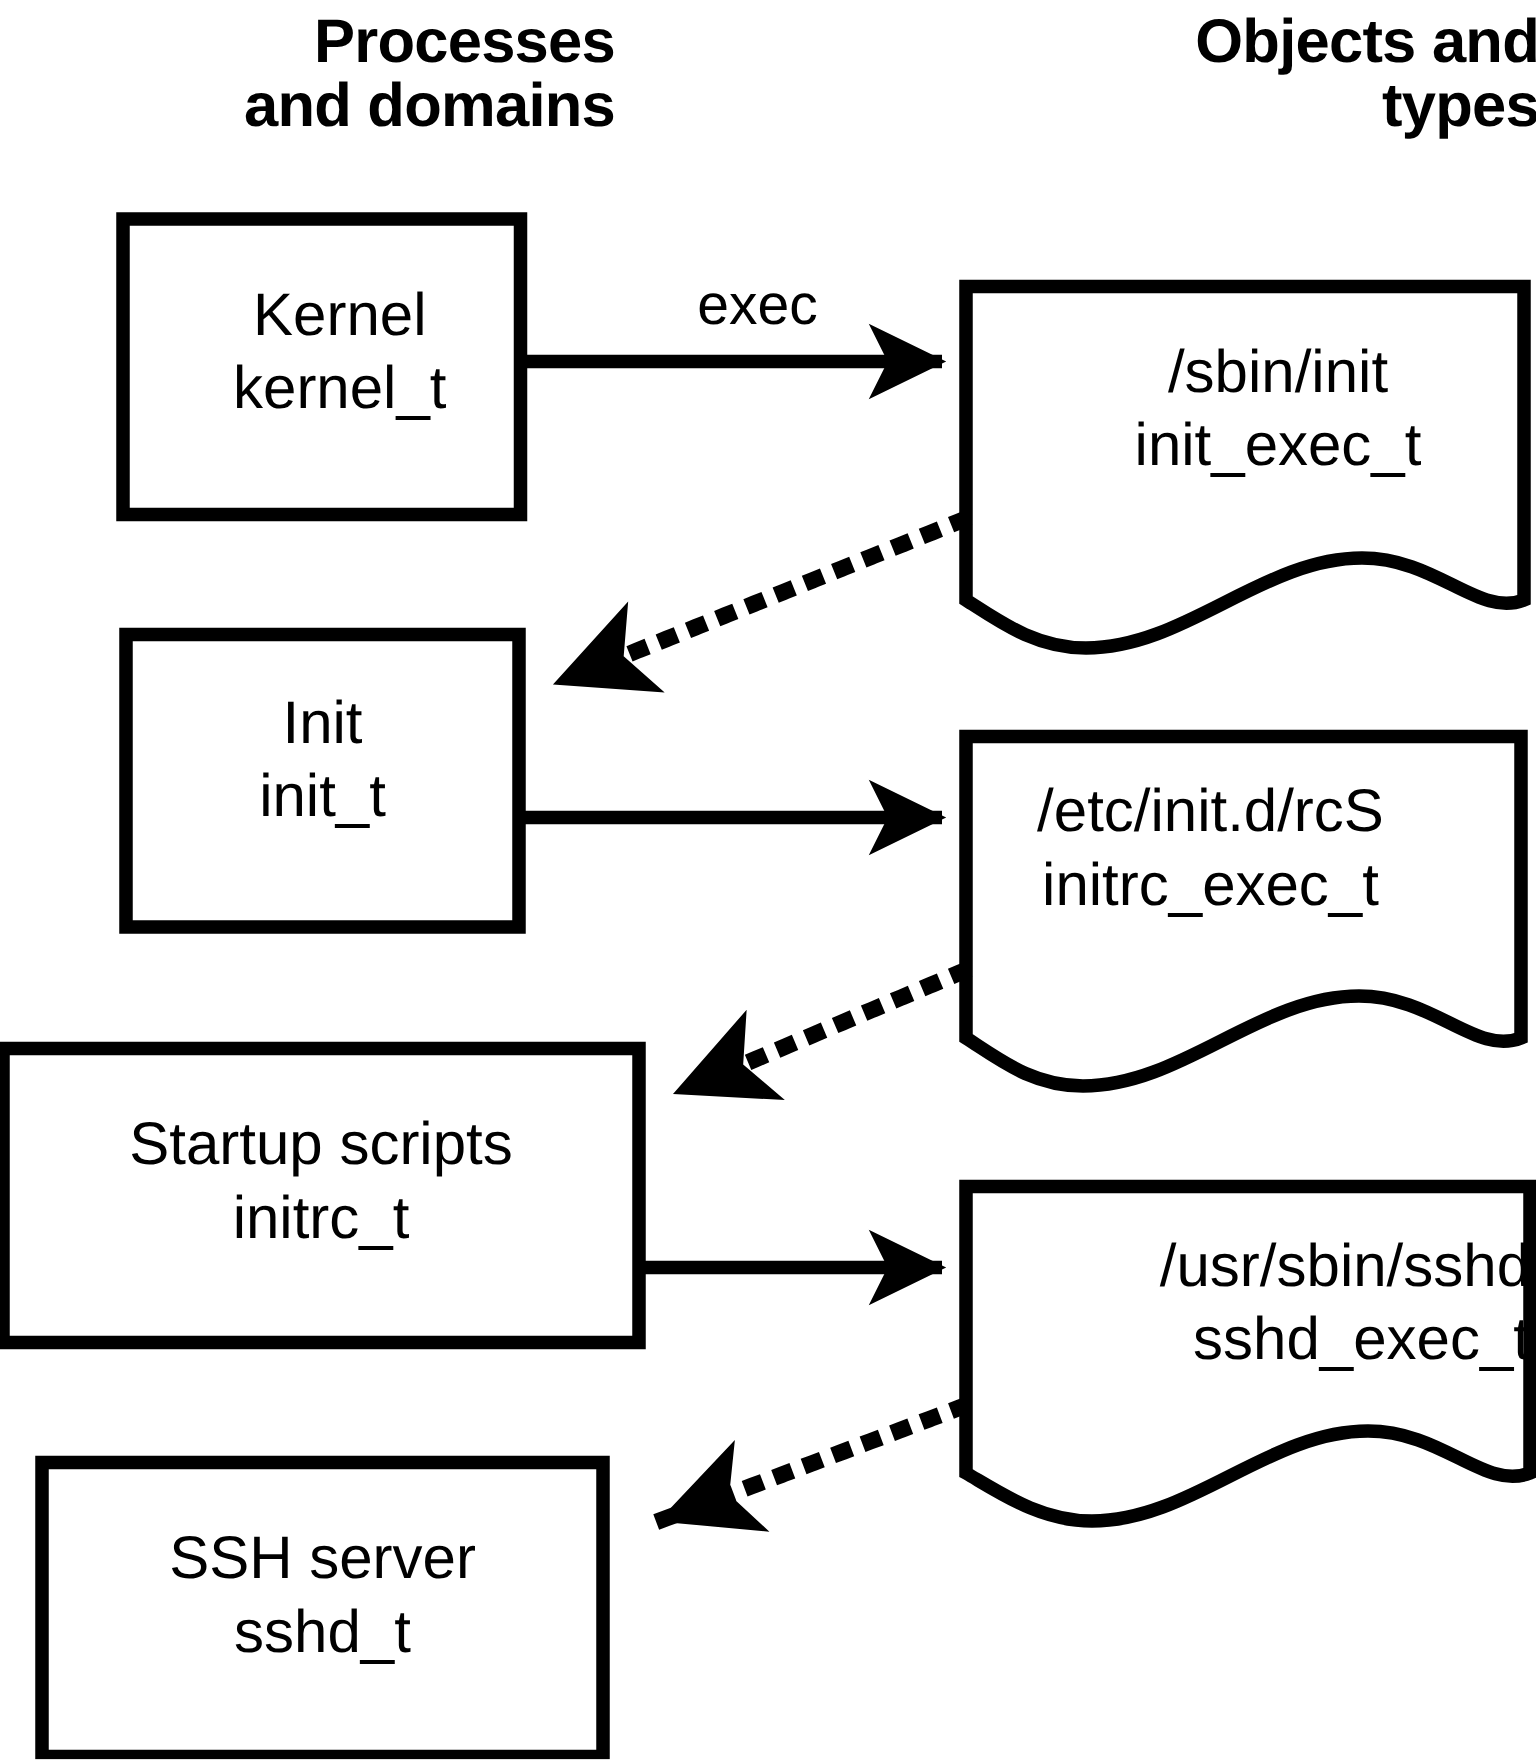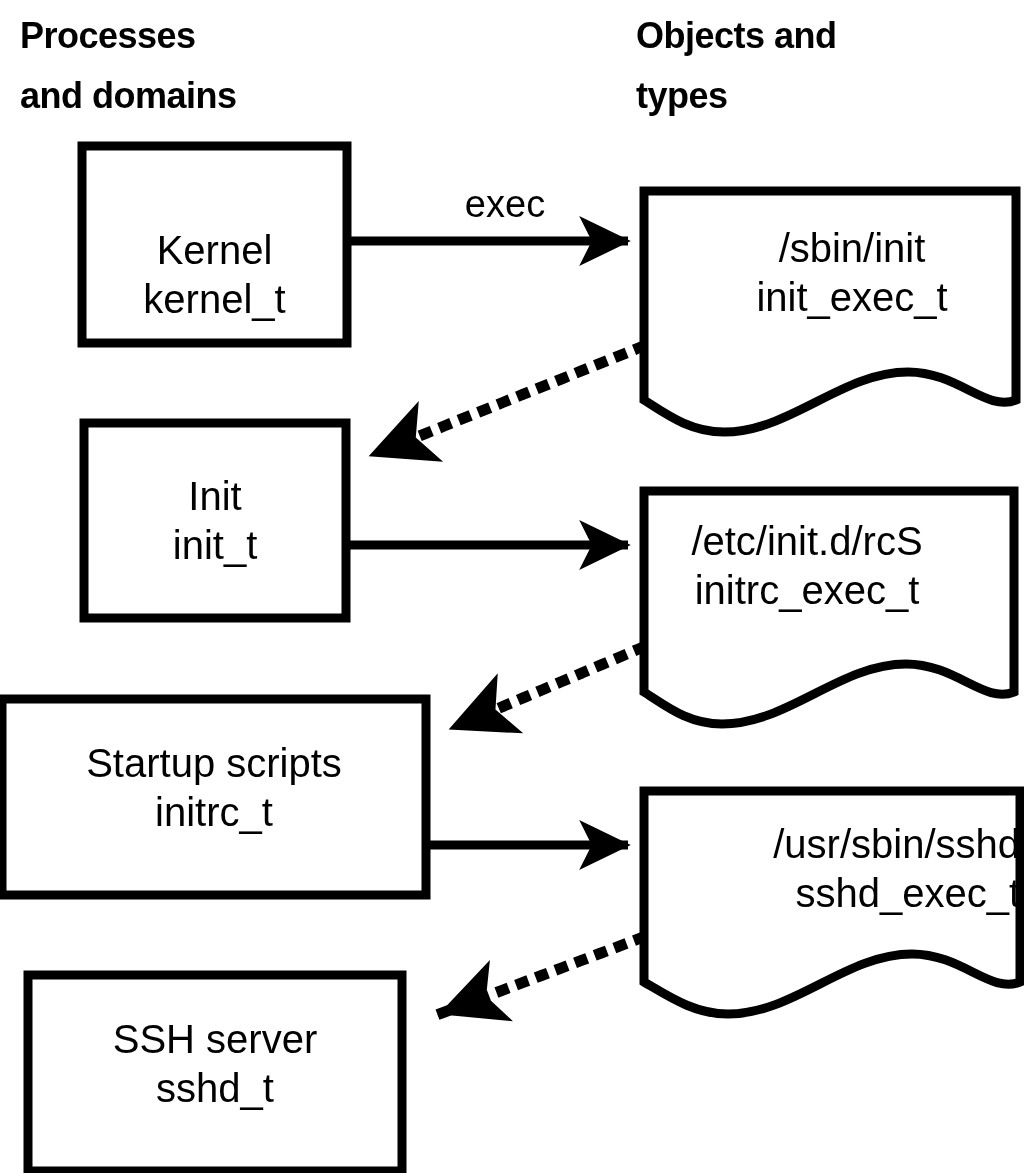--- a/index.html
+++ b/index.html
@@ -21,23 +21,23 @@
   #diagram-svg {
     position: absolute;
     left: 0;
     top: 0;
     width: 1024px;
     height: 1173px;
   }
   .col-header {
     position: absolute;
     font-weight: bold;
-    font-size: 36px;
-    line-height: 60px;
-    text-align: left;
+    font-size: 41px;
+    line-height: 43px;
+    text-align: right;
     letter-spacing: -0.5px;
     white-space: pre-line;
   }
   #header-processes { left: 20px;  top: 6px; width: 390px; }
   #header-objects   { left: 636px; top: 6px; width: 390px; }
 
   .node-label {
     position: absolute;
     text-align: center;
     font-size: 40px;
@@ -103,24 +103,24 @@
 
     <line x1="426" y1="845" x2="628" y2="845" stroke="#000000" stroke-width="9" marker-end="url(#arrow-solid)"></line>
 
     <line x1="641" y1="347" x2="372" y2="455" stroke="#000000" stroke-width="11" stroke-linecap="square" stroke-dasharray="2 19" marker-end="url(#arrow-dotted)"></line>
 
     <line x1="641" y1="648" x2="452" y2="728" stroke="#000000" stroke-width="11" stroke-linecap="square" stroke-dasharray="2 19" marker-end="url(#arrow-dotted)"></line>
 
     <line x1="641" y1="938" x2="442" y2="1013" stroke="#000000" stroke-width="11" stroke-linecap="square" stroke-dasharray="2 19" marker-end="url(#arrow-dotted)"></line>
   </svg>
 
-  <div class="node-label" style="left:82px; top:186px; width:265px;margin-top:40px;">Kernel
+  <div class="node-label" style="left:94px; top:186px; width:265px;">Kernel
 kernel_t</div>
 
-  <div class="node-label" style="left:84px; top:472px; width:262px;">Init
+  <div class="node-label" style="left:84px; top:458px; width:262px;">Init
 init_t</div>
 
   <div class="node-label" style="left:2px; top:739px; width:424px;">Startup scripts
 initrc_t</div>
 
   <div class="node-label" style="left:28px; top:1015px; width:374px;">SSH server
 sshd_t</div>
 
   <div class="node-label" style="left:668px; top:224px; width:368px;">/sbin/init
 init_exec_t</div>

